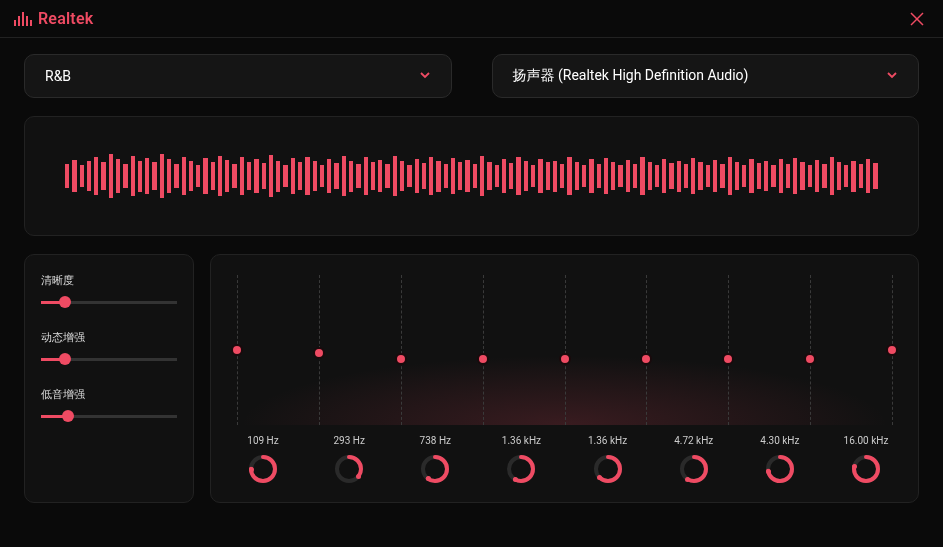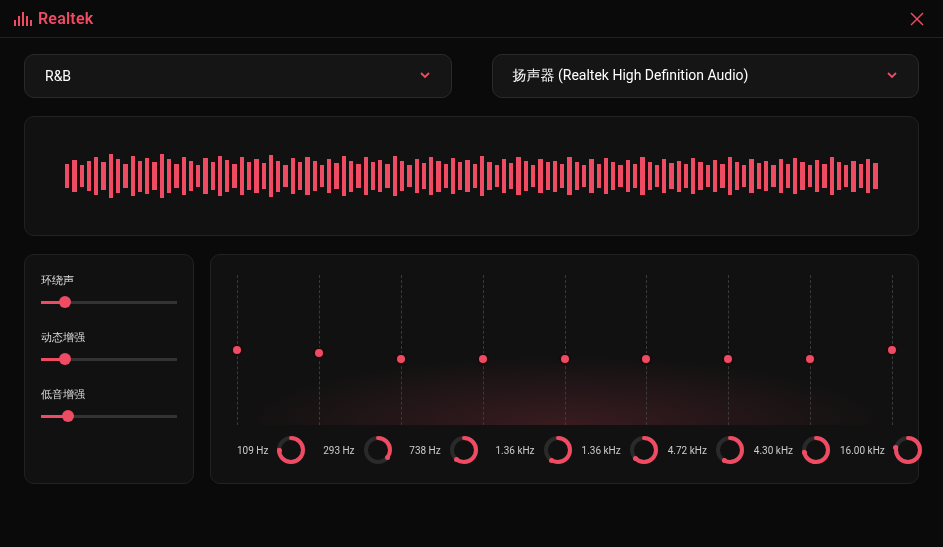--- a/index.html
+++ b/index.html
@@ -117,21 +117,21 @@
     cursor:pointer;
   }
   .eq-glow {
     position:absolute; left:0; right:0; bottom:0; height:70px;
     background: radial-gradient(ellipse at 50% 100%, rgba(239,75,99,0.18), transparent 70%);
     pointer-events:none;
   }
   .eq-knobs {
     display:flex; justify-content:space-between; margin-top:10px;
   }
-  .knob-col { display:flex; align-items:center; gap:8px; width:52px;}
+  .knob-col { display:flex; flex-direction:column; align-items:center; gap:8px; width:52px;}
   .knob-label { font-size:10px; color:#ccc; white-space:nowrap;}
   .knob {
     width:30px; height:30px; position:relative; cursor:pointer;
   }
   .knob svg { width:30px; height:30px; transform:rotate(-90deg);}
   .knob .dot {
     position:absolute; width:5px; height:5px; background:#ef4b63; border-radius:50%;
   }
 </style>
 </head>
@@ -289,21 +289,21 @@
         <span style="height: 50%;"></span>
         <span style="height: 40%;"></span>
         <span style="height: 56%;"></span>
         <span style="height: 42%;"></span>
       </div>
   </div>
 
   <div class="bottom">
     <div class="sliders" id="sliders">
         <div class="slider-group">
-          <div class="slider-label">环绕声</div>
+          <div class="slider-label">清晰度</div>
           <div class="slider">
             <div class="track-red" style="width: 18%;"></div>
             <div class="track-grey" style="width: 82%;"></div>
             <div class="thumb" style="left: 18%;"></div>
           </div>
         </div>
         <div class="slider-group">
           <div class="slider-label">动态增强</div>
           <div class="slider">
             <div class="track-red" style="width: 18%;"></div>

